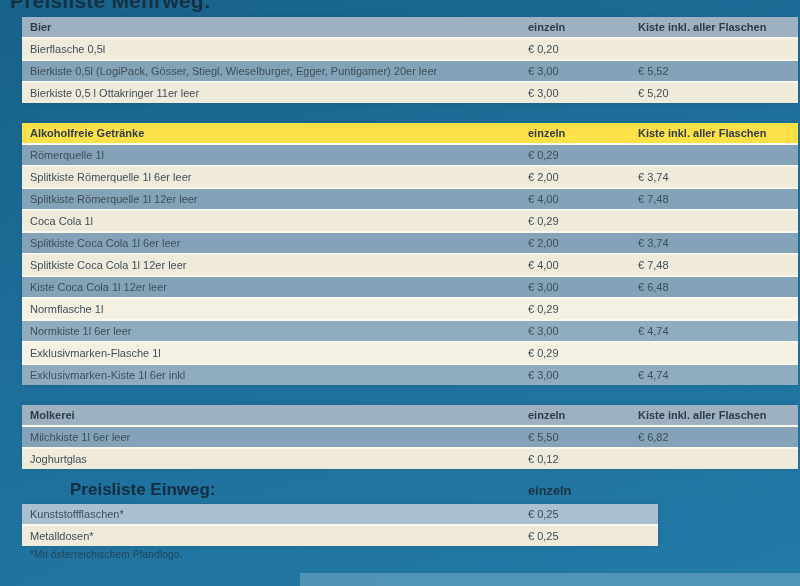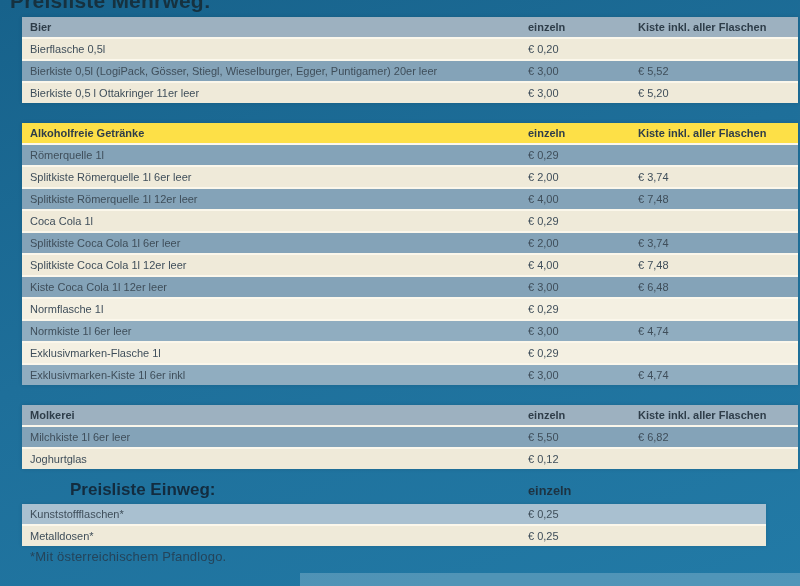--- a/index.html
+++ b/index.html
@@ -25,22 +25,22 @@
   .hdr-blue{background:#9db1c0;}
   .hdr-cream{background:#fde047;}
   .r-cream{background:#efead9;}
   .r-blue{background:#84a3b8;}
   .r-cream2{background:#f4f0e2;}
   .r-blue2{background:#90adc0;}
   .r-lblue{background:#a9c0d0;}
   .einweg-head{position:relative;height:26px;margin-top:6px;margin-bottom:3px;white-space:nowrap;}
   .einweg-title{position:absolute;left:8px;bottom:1px;font-size:17px;font-weight:bold;color:#132c3f;margin-left:40px;}
   .einweg-col{position:absolute;left:506px;bottom:3px;font-size:12.8px;font-weight:bold;color:#1d3342;}
-  .einweg-rows{background:#fbf7eb;width:744px;box-shadow:0 0 4px rgba(0,0,0,.12);}
-  .footnote{margin:3px 0 0 8px;font-size:13px;color:#24445a;letter-spacing:.2px;}
+  .einweg-rows{background:#fbf7eb;width:636px;box-shadow:0 0 4px rgba(0,0,0,.12);}
+  .footnote{margin:3px 0 0 8px;font-size:10px;color:#24445a;letter-spacing:.2px;}
   .edge-glow{position:absolute;bottom:0;left:300px;right:0;height:13px;
              background:rgba(190,216,230,.30);}
 </style>
 </head>
 <body>
 
 <div class="page-title">Preisliste Mehrweg:</div>
 
 <div class="sheet">
 

